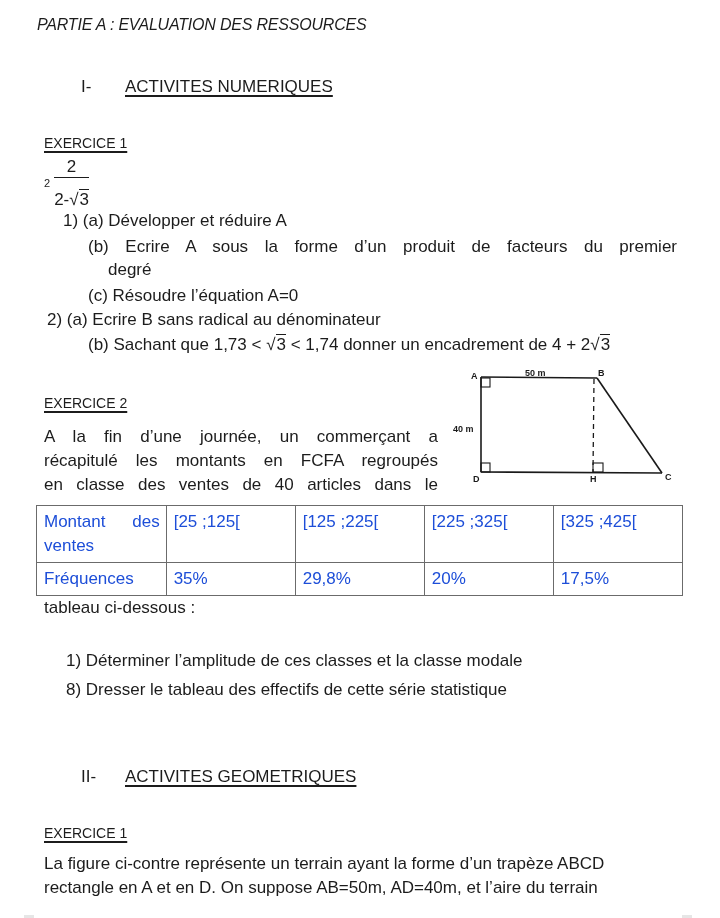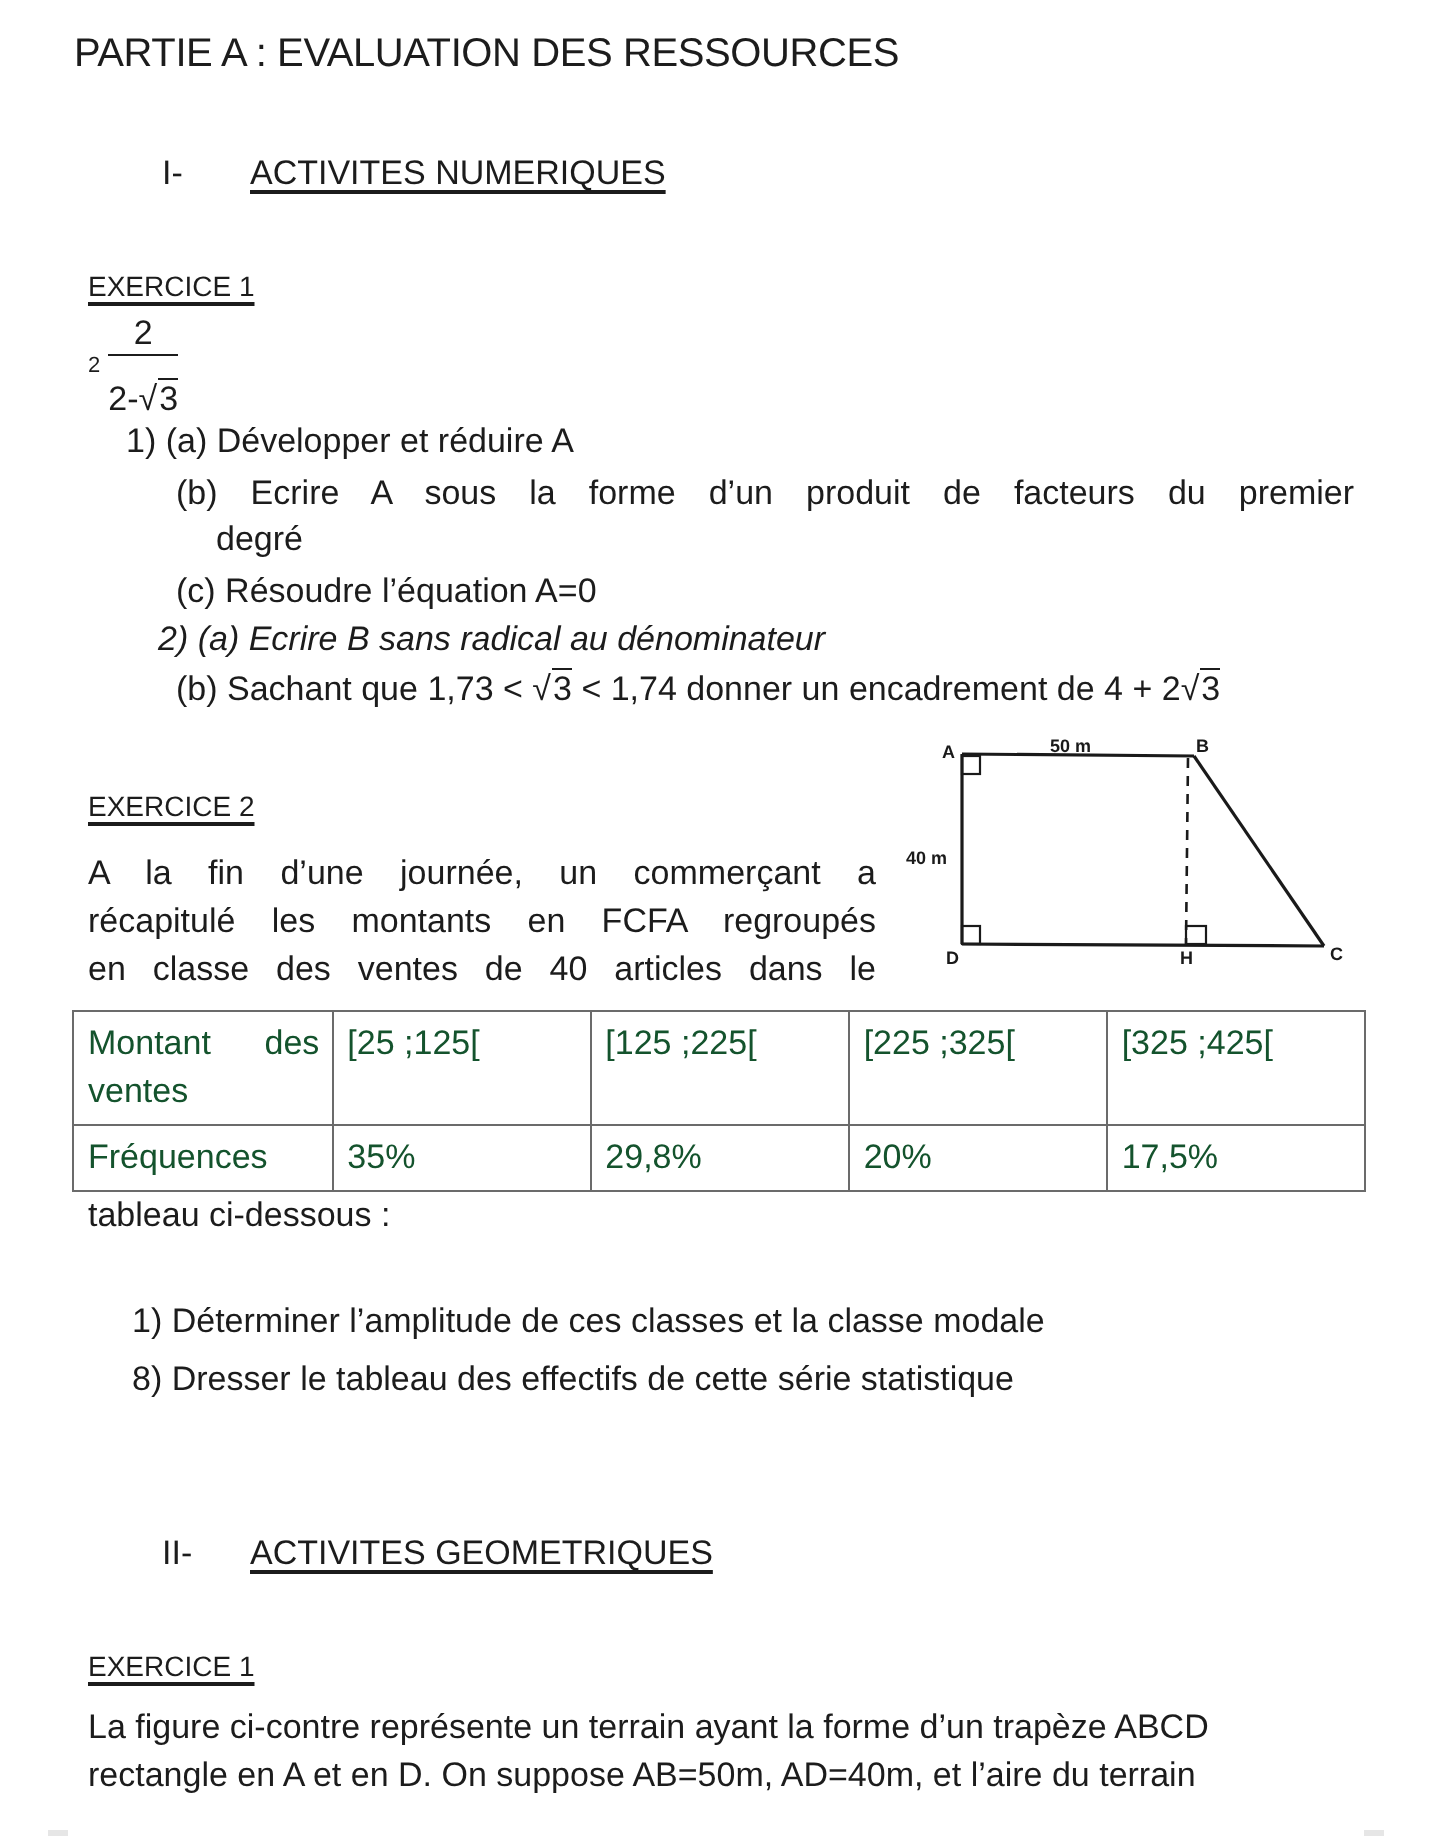--- a/index.html
+++ b/index.html
@@ -4,36 +4,36 @@
 <style>
   html, body { margin: 0; padding: 0; }
   body {
     width: 720px; height: 918px; background: #ffffff; position: relative;
     overflow: hidden; color: #1c1c1c;
     font-family: "Liberation Sans", "DejaVu Sans", sans-serif;
   }
   .abs { position: absolute; white-space: nowrap; }
   .t17 { font-size: 17px; line-height: 22px; }
   .u { text-decoration: underline; text-underline-offset: 3px; text-decoration-thickness: 1.5px; }
-  .part-title { left: 37px; top: 16px; font-size: 20px; letter-spacing: -0.2px; }
+  .part-title { left: 37px; top: 16px; font-size: 16px; letter-spacing: -0.2px; font-style: italic; }
   .sec-num { font-size: 17px; }
   .sec-title { font-size: 17px; }
   .ex-title { font-size: 14px; }
   .frac { display: inline-block; vertical-align: middle; text-align: center; margin-left: 4px; }
   .frac .num { display: block; border-bottom: 1.5px solid #1c1c1c; padding: 0 3px; line-height: 20px; }
   .frac .den { display: block; line-height: 20px; margin-top: 12px; }
   .sqrt { border-top: 1.3px solid #1c1c1c; padding-left: 1px; }
   .justify { white-space: normal; text-align: justify; text-align-last: justify; }
   table.freq {
     position: absolute; left: 36px; top: 505px; width: 647px;
     border-collapse: collapse; font-size: 17px;
   }
   table.freq td {
     border: 1.3px solid #6b6b6b; vertical-align: top; padding: 4px 6px 4px 7px;
-    line-height: 24px; color: #14532d;
+    line-height: 24px; color: #1d4ed8;
   }
   table.freq td.c0 { width: 116px; }
   table.freq td.c { width: 116px; }
   .corner { position: absolute; bottom: 0; width: 10px; height: 3px; background: #e6e6e6; }
   sup { font-size: 11px; vertical-align: 7px; line-height: 0; }
 </style>
 </head>
 <body>
 
 <div class="abs part-title">PARTIE A : EVALUATION DES RESSOURCES</div>
@@ -48,21 +48,21 @@
   <span class="frac">
     <span class="num">2</span>
     <span class="den"><span>2-</span>√<span class="sqrt">3</span></span>
   </span>
 </div>
 
 <div class="abs t17" style="left:63px; top:210px;">1)  (a) Développer et réduire A</div>
 <div class="abs t17 justify" style="left:88px; top:236px; width:589px;">(b)   Ecrire A sous la forme d’un produit de facteurs du premier</div>
 <div class="abs t17" style="left:108px; top:259px;text-align:right;">degré</div>
 <div class="abs t17" style="left:88px; top:285px;">(c)    Résoudre l’équation A=0</div>
-<div class="abs t17" style="left:79px; top:309px;font-style:italic;">2)  (a) Ecrire B sans radical au dénominateur</div>
+<div class="abs t17" style="left:47px; top:309px;">2)  (a) Ecrire B sans radical au dénominateur</div>
 <div class="abs t17" style="left:88px; top:334px;">
   <span>(b) Sachant que 1,73 &lt; </span>√<span class="sqrt">3</span><span> &lt; 1,74 donner un encadrement de 4 + 2</span>√<span class="sqrt">3</span>
 </div>
 
 <svg class="abs" style="left:440px; top:360px;" width="280" height="135">
   <g stroke="#1a1a1a" fill="none" stroke-width="1.6">
     <line x1="41" y1="17" x2="157" y2="18"></line>
     <line x1="157" y1="18" x2="222" y2="113"></line>
     <line x1="41" y1="112" x2="222" y2="113"></line>
     <line x1="41" y1="17" x2="41" y2="112"></line>

